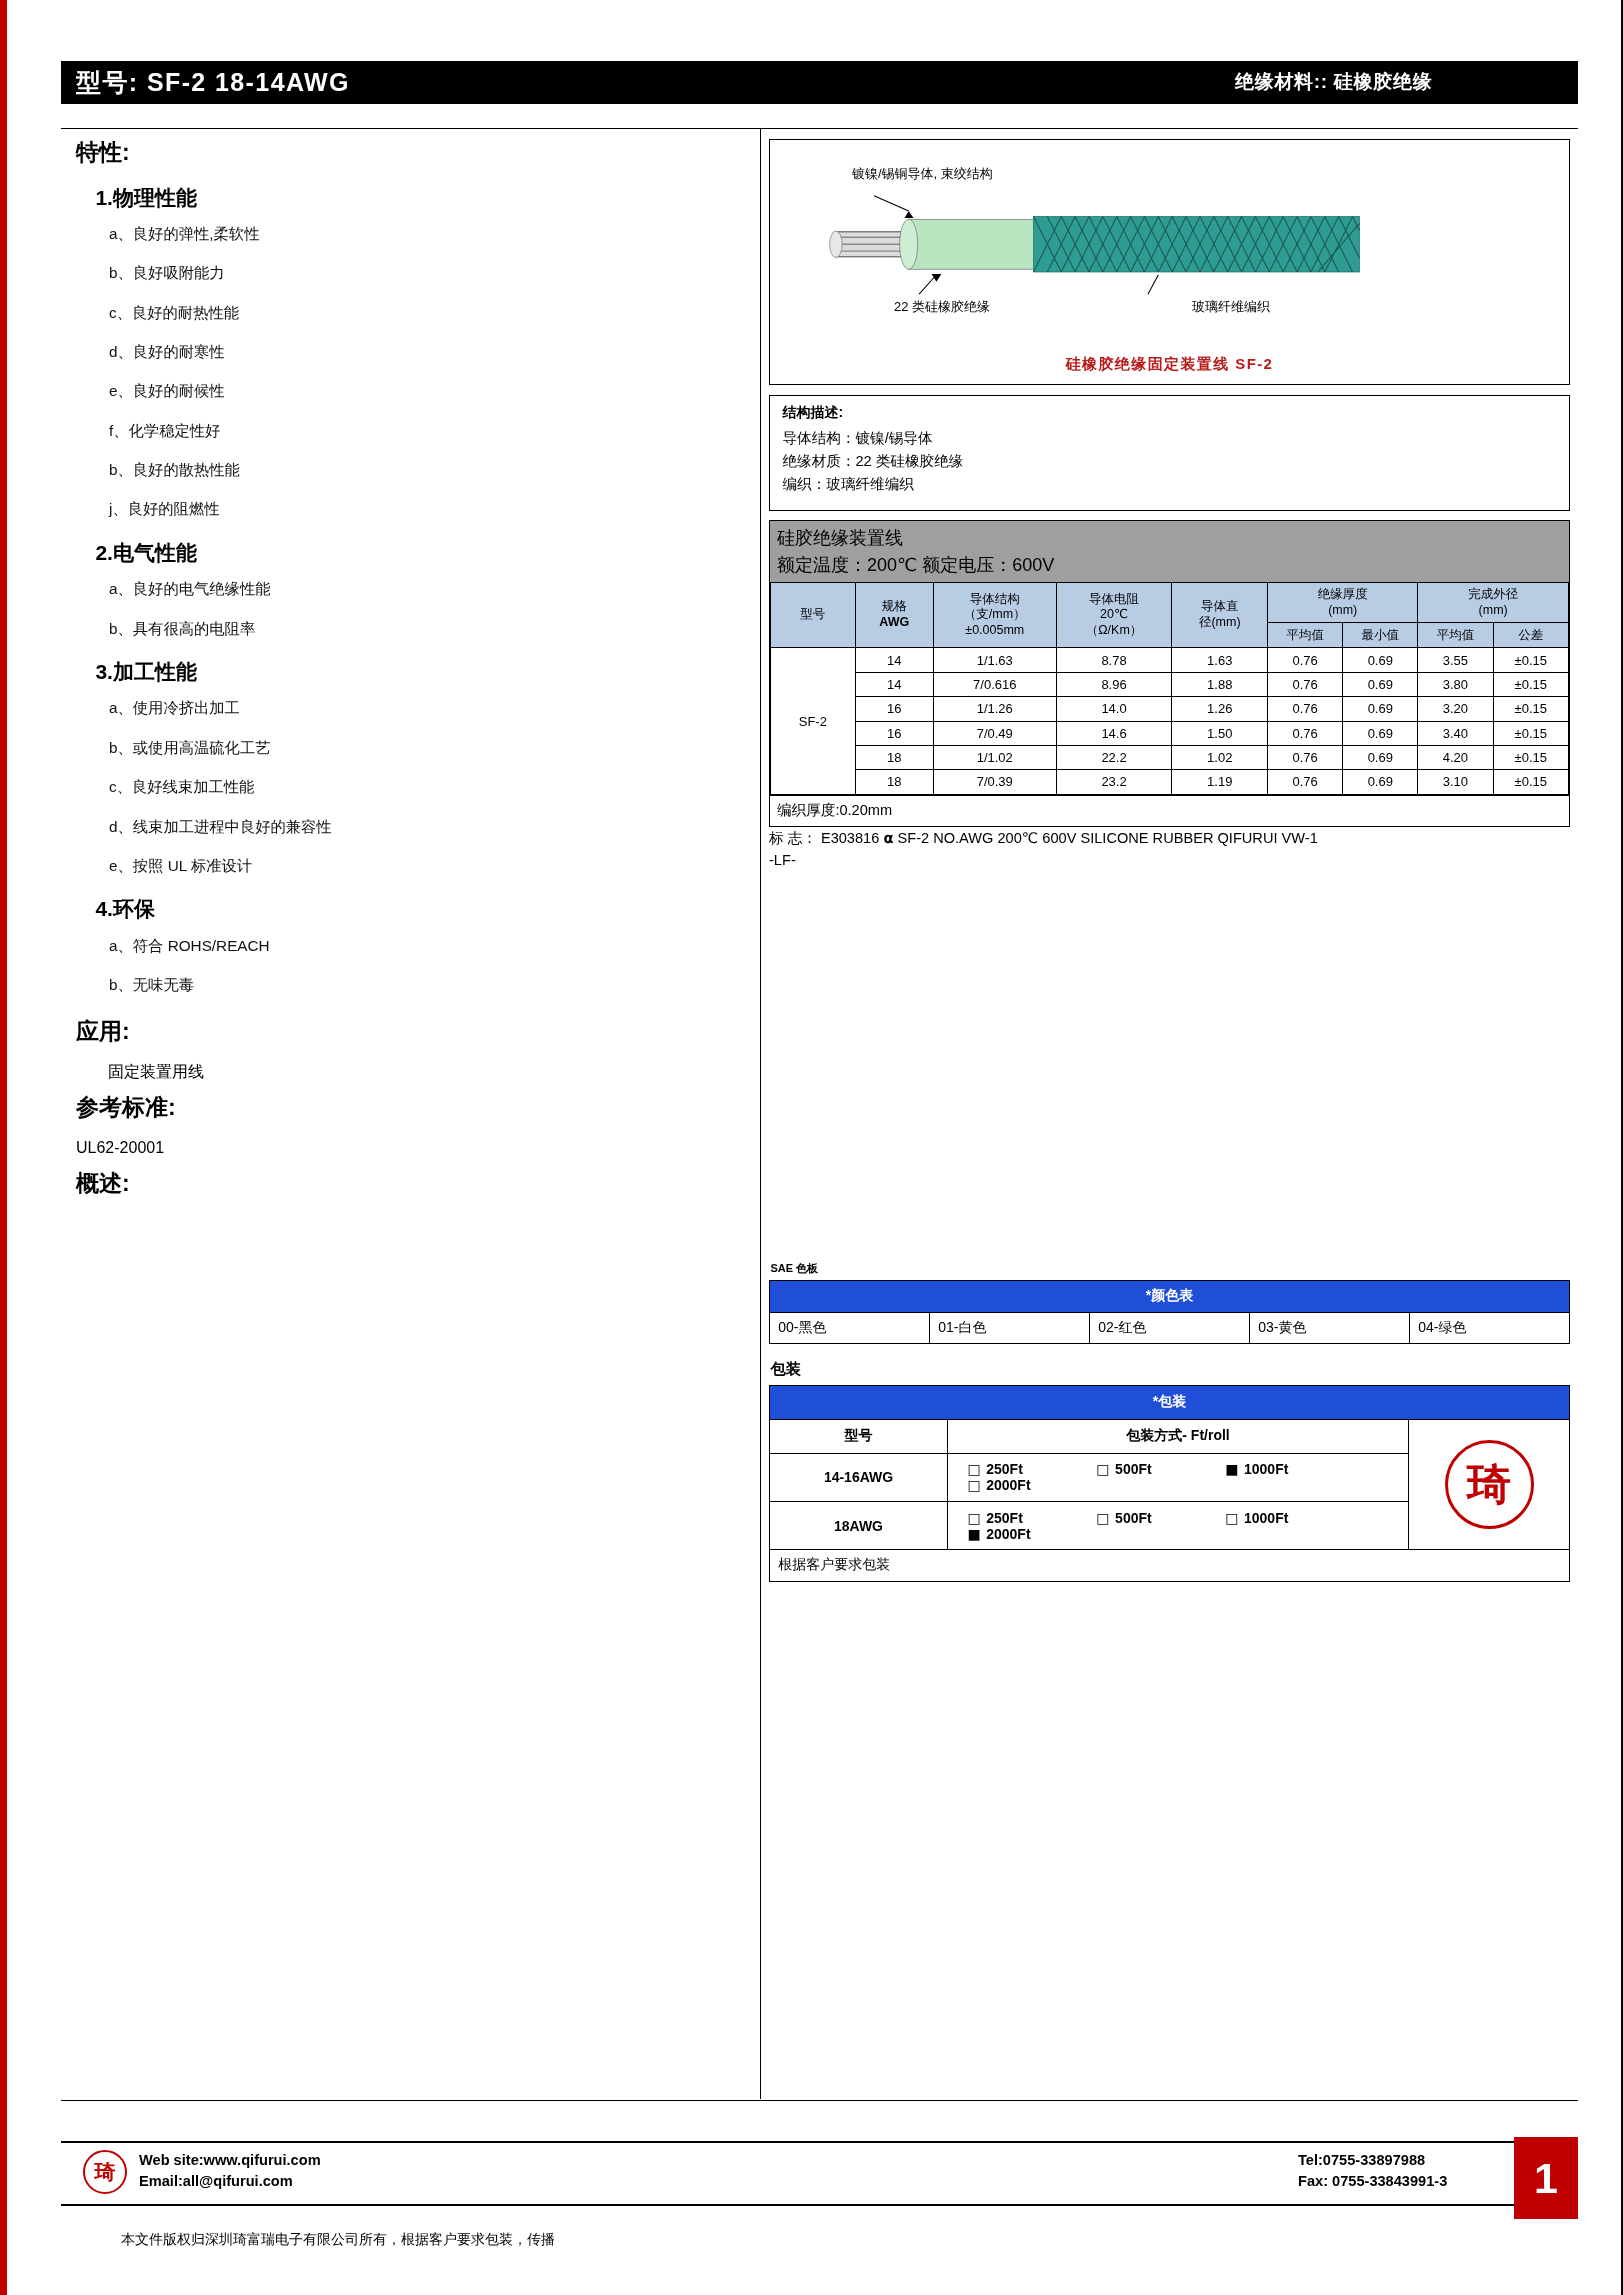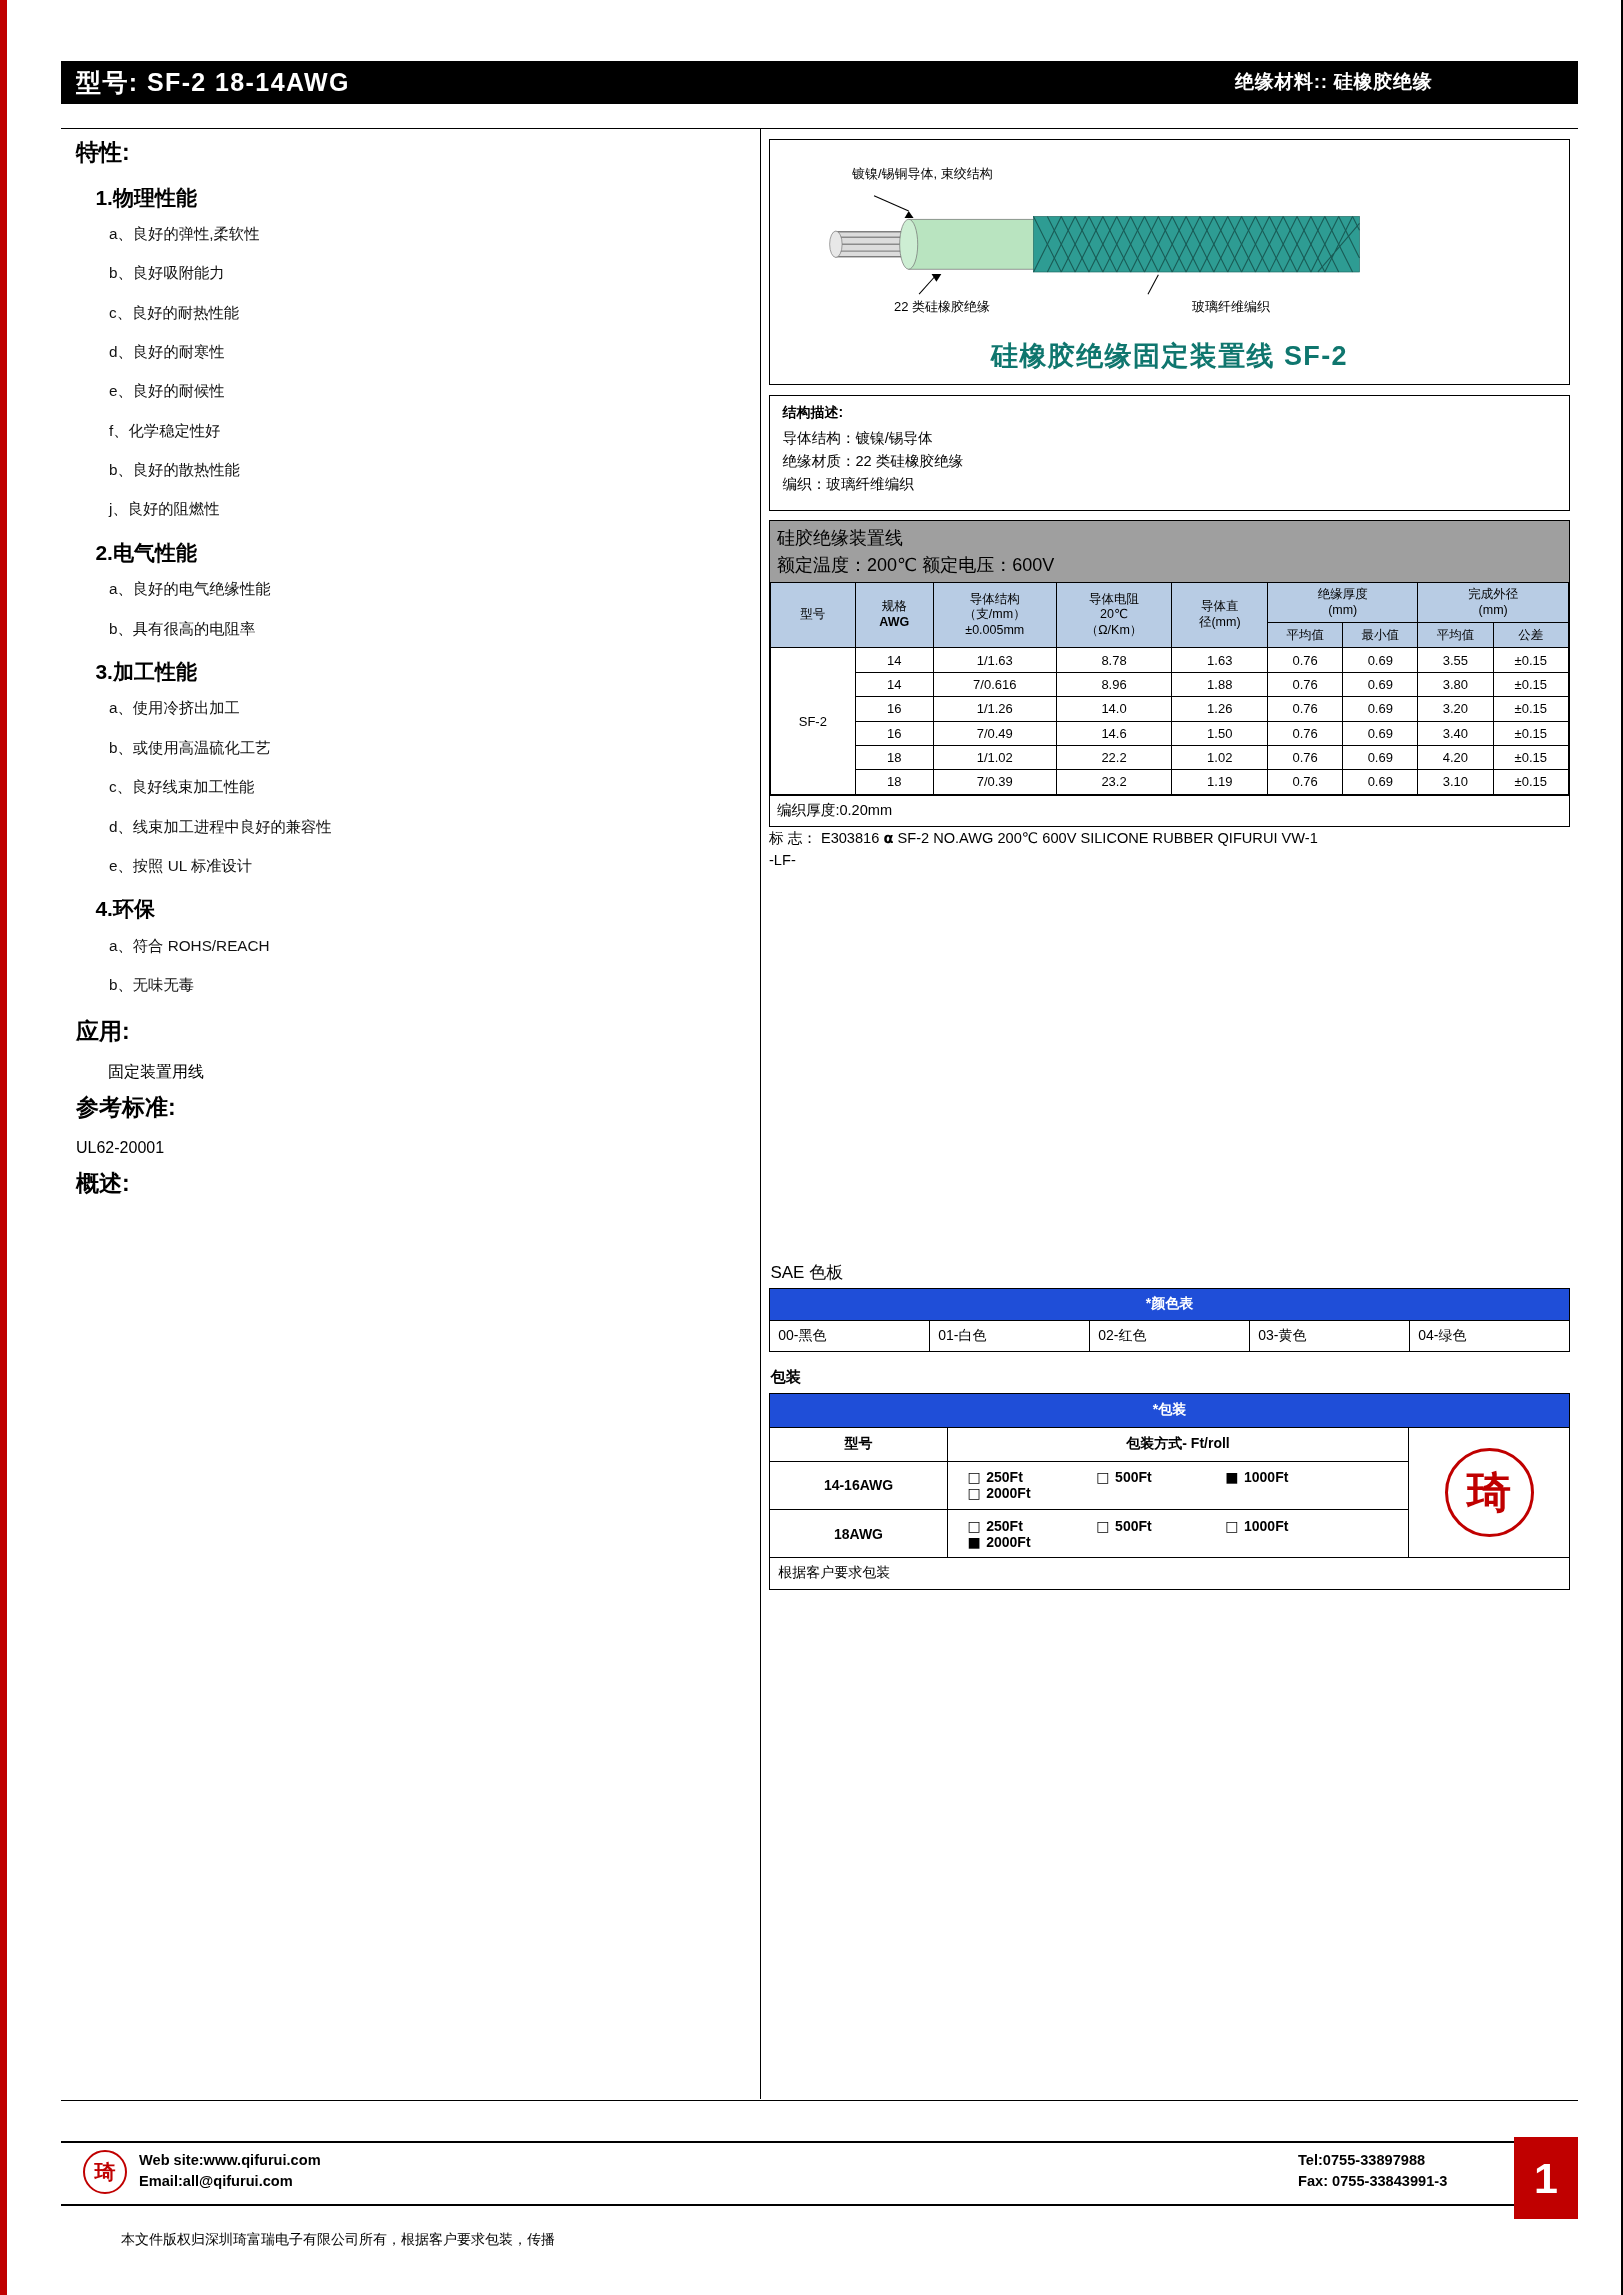--- a/index.html
+++ b/index.html
@@ -51,38 +51,38 @@
   .plain{font-size:16px;margin:4.2px 0 12.5px 0;}
   .indent{margin-left:32px;}
   
   .right{position:absolute;left:762px;top:139px;width:801px;}
   .box{border:0.7px solid #000;box-sizing:border-box;}
   
   .cable-box{position:relative;width:801px;height:246px;margin-bottom:9.7px;}
   .cab-lbl{position:absolute;font-size:13px;}
   .cable-title{
     position:absolute;left:0;right:0;bottom:9.7px;text-align:center;
-    color:#0f766e;font-size:27px;font-weight:bold;letter-spacing:1.4px;
+    color:#b91c1c;font-size:15px;font-weight:bold;letter-spacing:1.4px;
   }
   
   .struct-box{width:801px;padding:8.3px 12.5px 11px 12.5px;box-sizing:border-box;margin-bottom:9.7px;}
   .struct-title{font-size:14px;font-weight:bold;margin-bottom:7px;}
   .struct-line{font-size:14.6px;margin:4.2px 0;}
   
   table{border-collapse:collapse;}
   .spec-wrap{width:801px;border:0.7px solid #000;box-sizing:border-box;}
   .spec-head{background:#9f9f9f;padding:4.2px 7px;font-size:18px;line-height:1.45;}
   .spec-tbl{width:100%;font-size:13px;text-align:center;}
   .spec-tbl td,.spec-tbl th{border:0.7px solid #000;padding:4.2px 1.4px;font-weight:normal;}
   .spec-tbl thead td{background:#b8cce4;font-size:12.5px;line-height:1.25;}
   .braid{font-size:14.6px;padding:5.6px 7px;border-top:0.7px solid #000;}
   .mark{font-size:14.6px;line-height:1.55;margin-top:0;}
   .mark .ul{font-weight:bold;font-family:"DejaVu Sans",sans-serif;}
   
-  .sae-title{font-size:17px;font-weight:normal;margin:0 0 4.2px 1.4px;}
+  .sae-title{font-size:11px;font-weight:bold;margin:0 0 4.2px 1.4px;}
   .sae-tbl{width:801px;font-size:14px;}
   .sae-tbl td{border:0.7px solid #000;padding:6.2px 8.3px;}
   .sae-hdr{background:#1f4ed8;color:#fff;text-align:center;font-weight:bold;}
   
   .pack-title{font-size:15.3px;font-weight:bold;margin:15.3px 0 4.2px 1.4px;}
   .pack-tbl{width:801px;font-size:14px;}
   .pack-tbl td{border:0.7px solid #000;padding:7.6px 7px;text-align:center;}
   .pack-hdr{background:#1f4ed8;color:#fff;font-weight:bold;}
   .chk{font-family:"DejaVu Sans",sans-serif;font-size:14px;margin-right:5.6px;}
   .note{font-size:14px;padding:6.2px 8.3px;border:0.7px solid #000;border-top:none;width:801px;box-sizing:border-box;}

